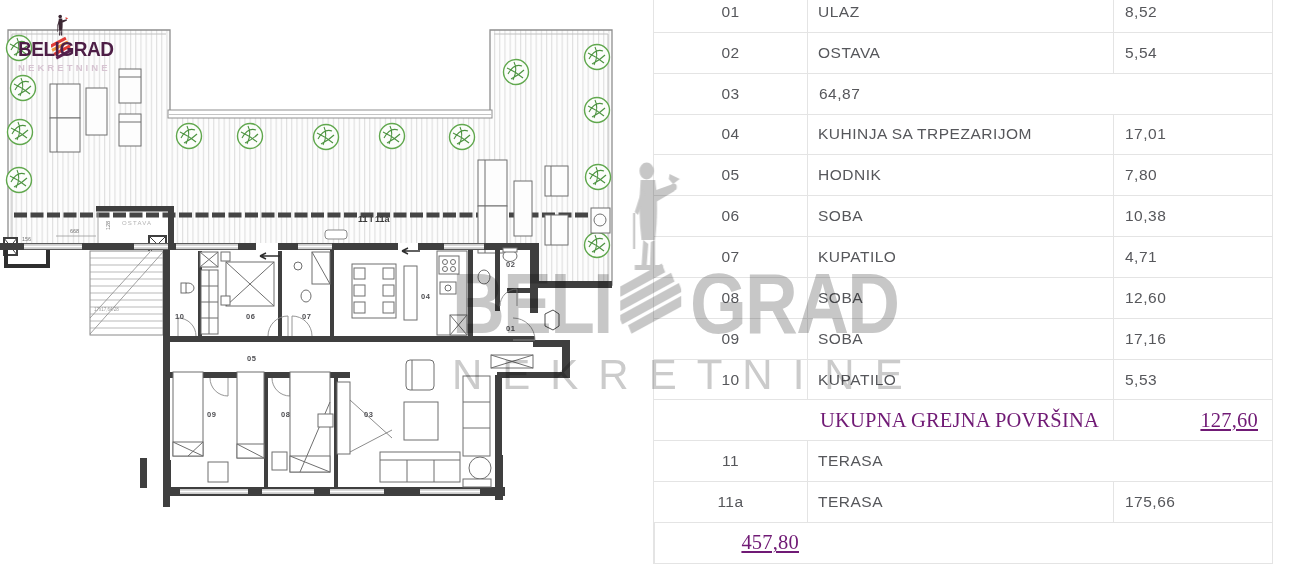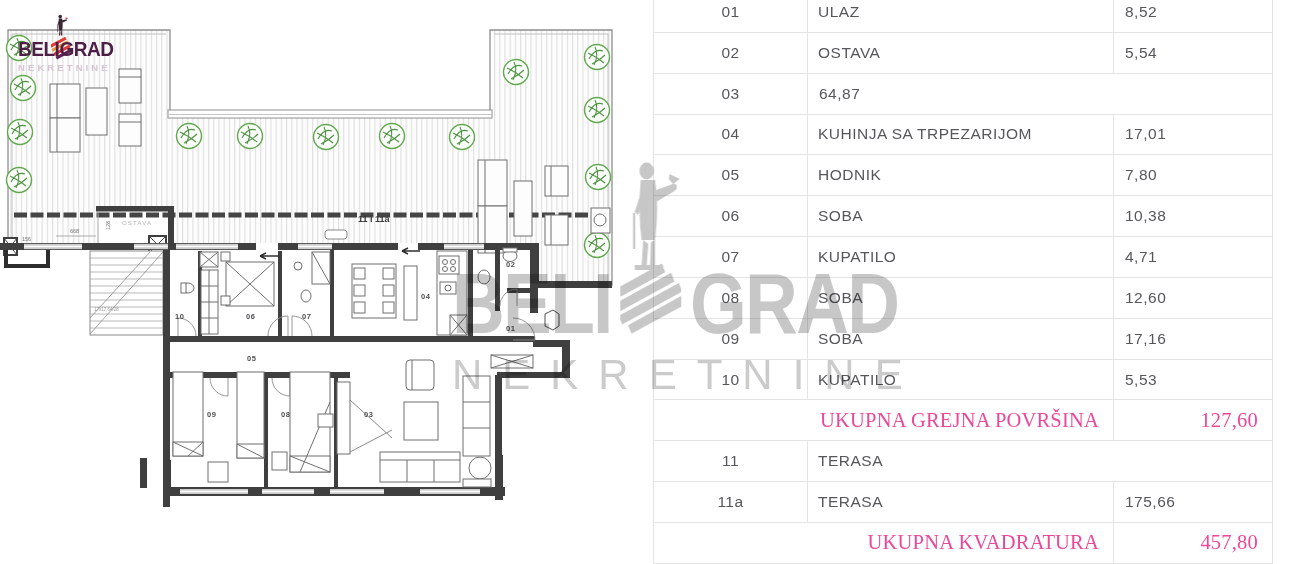--- a/index.html
+++ b/index.html
@@ -12,23 +12,23 @@
   
   #area-table{position:absolute;left:653px;top:-8px;width:618px;z-index:10;
               border-left:1px solid #e4e4e4;border-right:1px solid #e4e4e4;}
   .trow{display:flex;height:40.85px;border-bottom:1px solid #e4e4e4;box-sizing:border-box;}
   .trow .cell{display:flex;align-items:center;box-sizing:border-box;
               color:#56575b;font-size:15.5px;letter-spacing:.5px;}
   .c1{width:153px;justify-content:center;}
   .c2{width:306px;border-left:1px solid #e4e4e4;padding-left:10px;}
   .c3{width:159px;border-left:1px solid #e4e4e4;padding-left:11px;}
   .trow.summary .cell{font-family:"Liberation Serif",serif;font-size:20.5px;
-                      color:#ec4899;letter-spacing:.2px;}
+                      color:#701a75;letter-spacing:.2px;}
   .cl{width:459px;justify-content:flex-end;padding-right:14px;}
-  .trow.summary .c3{justify-content:flex-end;padding-right:14px;padding-left:11px;}
+  .trow.summary .c3{justify-content:flex-end;padding-right:14px;padding-left:11px;text-decoration:underline;}
 
   
   #watermark{position:absolute;left:0;top:0;width:1314px;height:564px;z-index:30;
              pointer-events:none;mix-blend-mode:multiply;}
   .wm-big{position:absolute;left:452px;top:258px;height:88px;display:flex;
           align-items:flex-end;gap:10px;transform:scaleX(.85);transform-origin:left bottom;}
   .wm-big span{font-size:86px;line-height:86px;font-weight:700;color:#c7c7c7;
                letter-spacing:-2px;}
   .wm-statue{width:72px;height:190px;margin-bottom:-2px;}
   .wm-sub{position:absolute;left:452px;top:351px;font-size:42px;font-weight:400;
@@ -359,21 +359,20 @@
       <div class="cell c2">TERASA</div>
     </div>
 
     <div class="trow">
       <div class="cell c1">11a</div>
       <div class="cell c2">TERASA</div>
       <div class="cell c3">175,66</div>
     </div>
 
     <div class="trow summary">
-      <div class="cell cl">UKUPNA KVADRATURA</div>
       <div class="cell c3">457,80</div>
     </div>
   </div>
 
   <div id="watermark">
     <div class="wm-big">
       <span>BELI</span>
       <svg class="wm-statue" viewBox="0 0 72 190">
         <g fill="#c7c7c7">
           <circle cx="31" cy="13" r="8.5"></circle>

